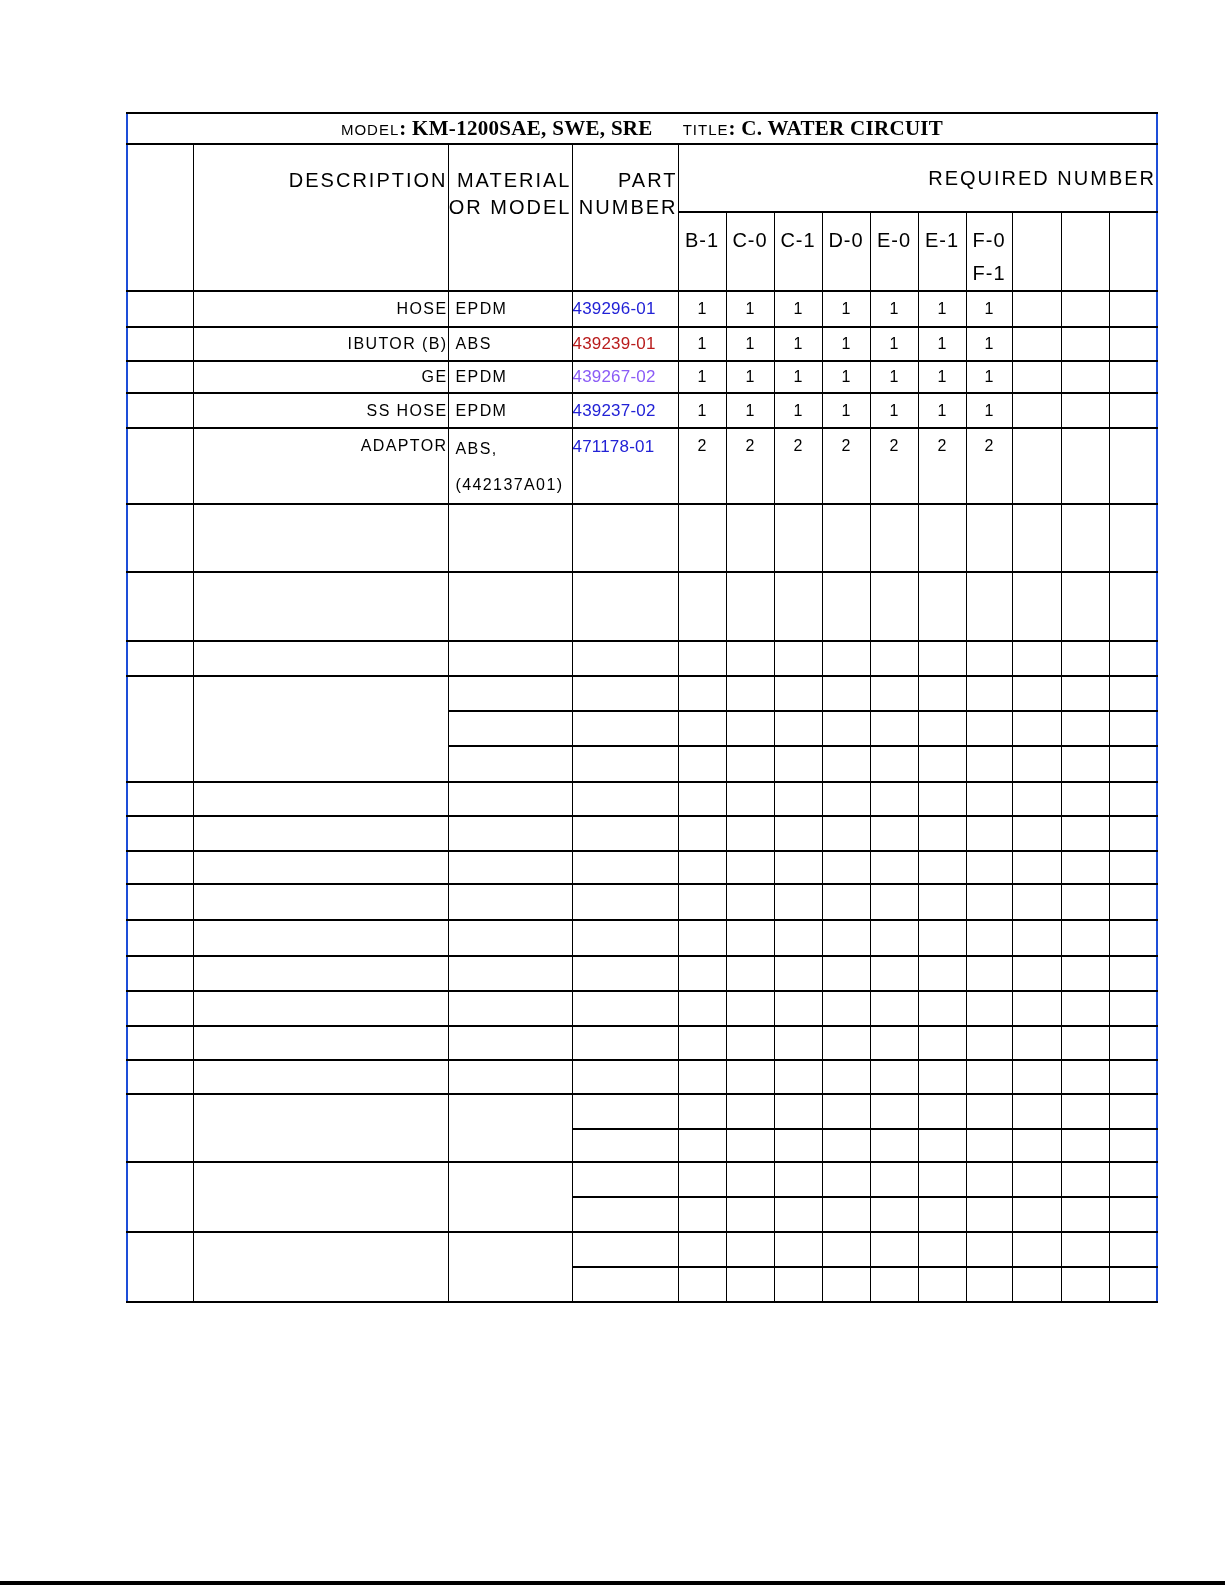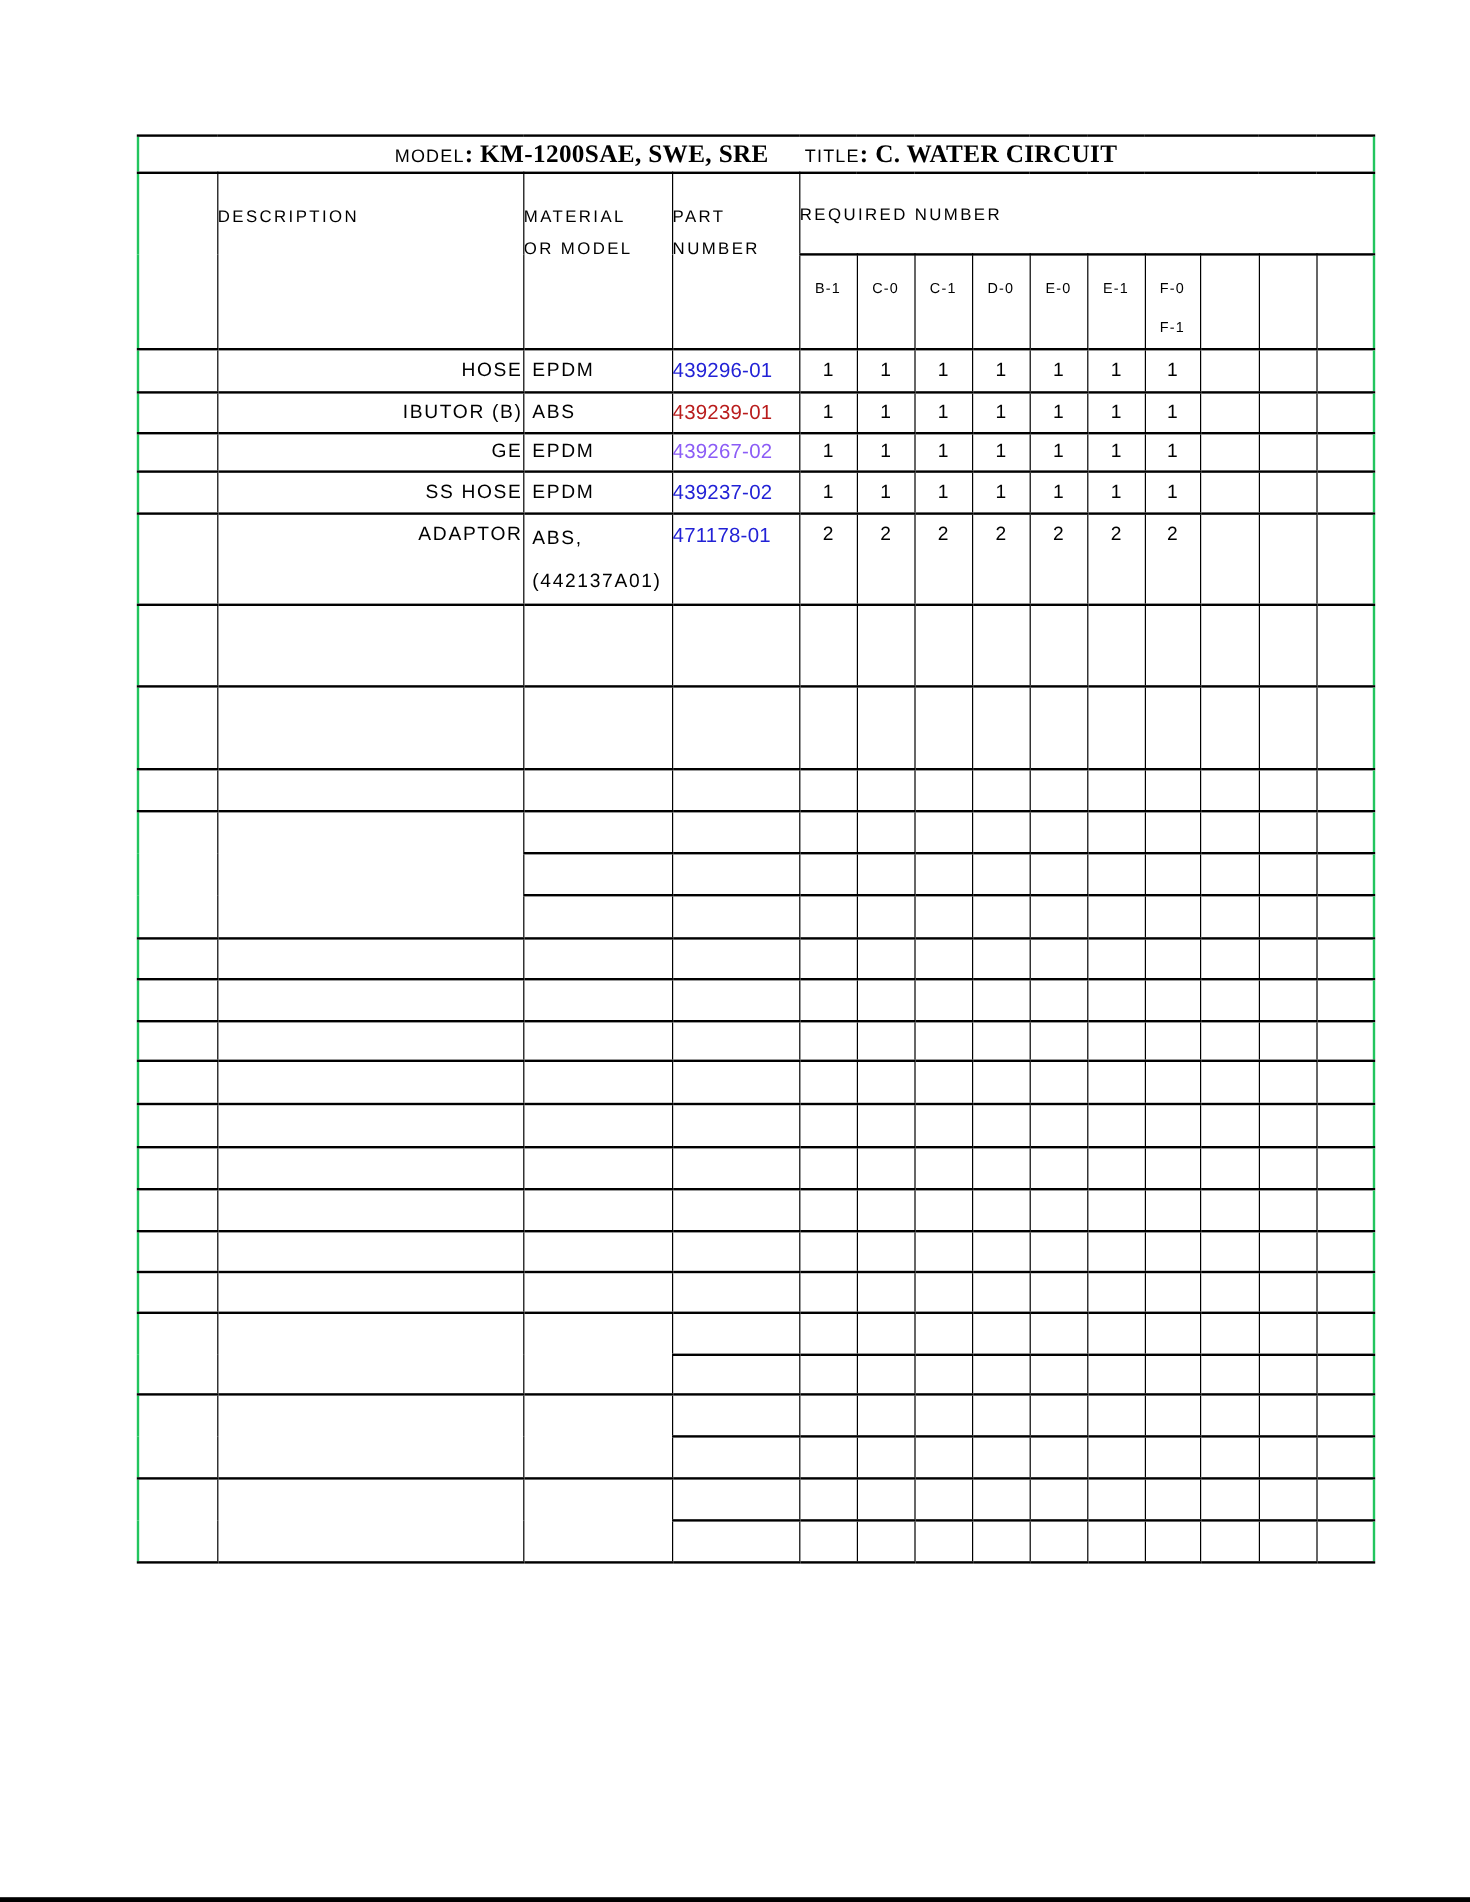--- a/index.html
+++ b/index.html
@@ -2,39 +2,39 @@
 <html><head>
 <meta charset="utf-8">
 <style>
   html, body { margin:0; padding:0; background:#ffffff; }
   .page {
     position:relative; width:1225px; height:1585px;
     background:#ffffff; overflow:hidden;
     font-family:"Liberation Sans", sans-serif; color:#000000;
   }
   table.parts-table {
-    position:absolute; left:114px; top:112px; width:1030px;
+    position:absolute; left:126px; top:112px; width:1030px;
     border-collapse:collapse; table-layout:fixed;
-    border:2px solid #22c55e;
+    border:2px solid #1d4ed8;
   }
   td {
     border:solid #000; border-width:2px 1px;
     padding:0; margin:0;
     font-size:16px; letter-spacing:1.4px; color:#000;
     overflow:hidden; white-space:nowrap;
   }
   
   td.title-cell { text-align:center; vertical-align:middle; letter-spacing:0; }
   .t-lbl { font-size:15px; letter-spacing:1px; }
   .t-val { font-family:"Liberation Serif", serif; font-weight:bold; font-size:21px; letter-spacing:0.3px; }
   .t-gap { margin-left:30px; }
   
-  td.hdr { text-align:left; vertical-align:top; padding-top:22px; font-size:14px; letter-spacing:2px; line-height:27px;margin-left:20px; }
+  td.hdr { text-align:right; vertical-align:top; padding-top:22px; font-size:20px; letter-spacing:2px; line-height:27px;margin-left:20px; }
   td.req-hdr { padding-top:20px; }
-  td.subhdr { text-align:center; vertical-align:top; padding-top:11px; font-size:12px; letter-spacing:1px; line-height:33px; }
+  td.subhdr { text-align:center; vertical-align:top; padding-top:11px; font-size:20px; letter-spacing:1px; line-height:33px; }
   
   td.desc { text-align:right; padding-left:54px; }
   td.mat  { text-align:left; padding-left:7px; }
   td.part { text-align:left; padding-left:0; letter-spacing:0.2px; font-size:17px; }
   td.req  { text-align:center; letter-spacing:0; }
   tr.top-row td { vertical-align:top; }
   tr.top-row td { padding-top:8px; }
   .two-line div { line-height:36px; }
   .bottom-rule { position:absolute; left:0; top:1581px; width:1225px; height:4px; background:#000; }
 </style>

